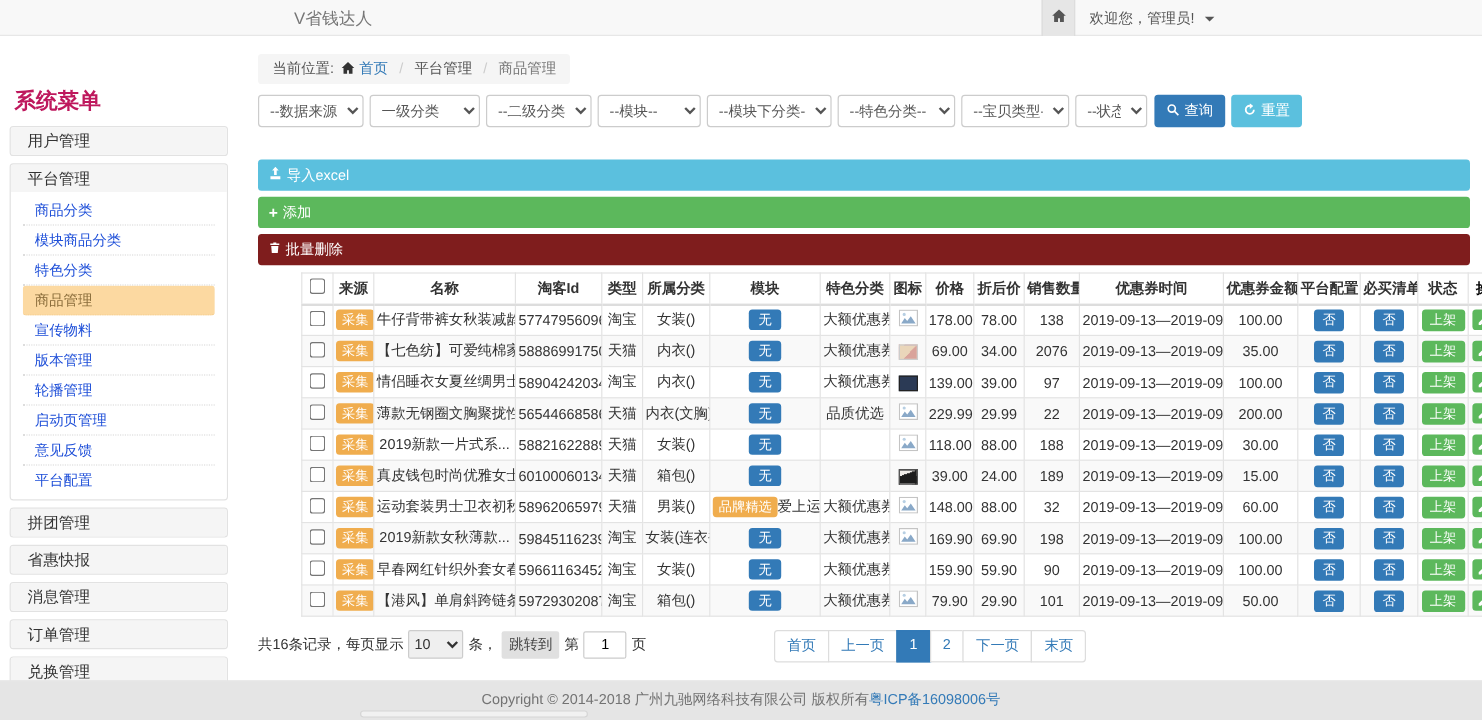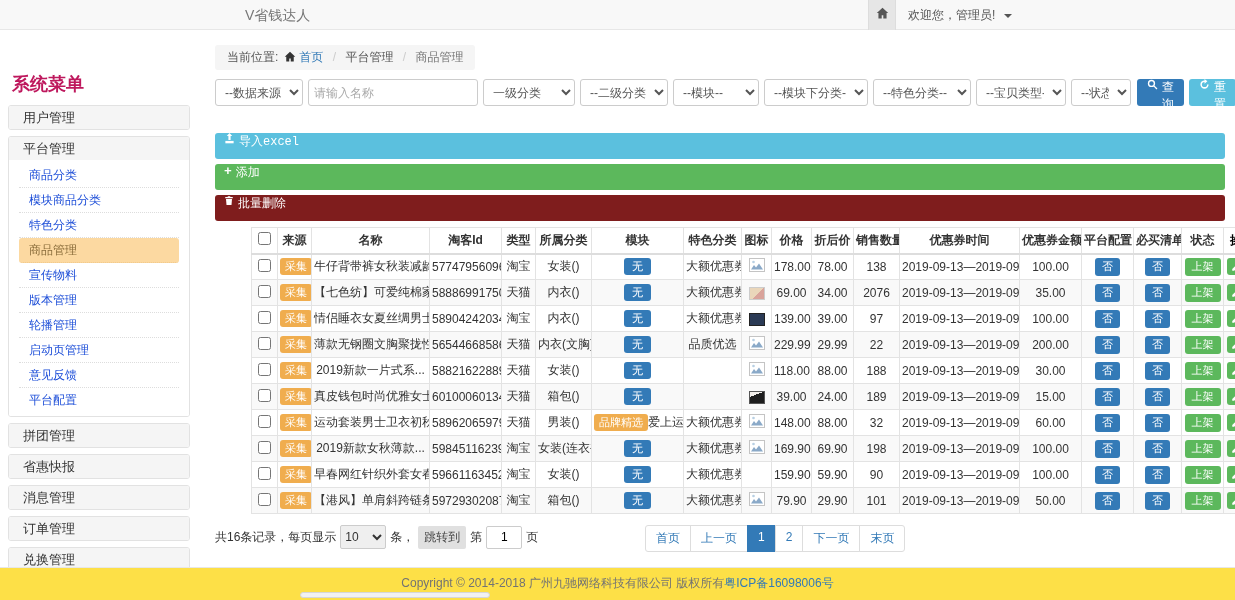--- a/index.html
+++ b/index.html
@@ -38,23 +38,23 @@
   .breadcrumb .link { color:#337ab7; cursor:pointer; }
   .breadcrumb .current { color:#777; }
   .breadcrumb svg { vertical-align:-2px; margin:0 3px 0 6px; }
   
   .filter-row { display:flex; align-items:center; margin-top:9px; }
   .filter-fields { display:flex; align-items:center; gap:5px; }
   .f-select, .f-input { height:27px; border:1px solid #ccc; border-radius:3px;
     font-size:12px; color:#555; padding:0 5px; background:#fff;
     font-family:"Liberation Sans","DejaVu Sans",sans-serif; }
   .f-input::placeholder { color:#aaa; }
-  .btn { display:inline-flex; align-items:flex-start; gap:4px; border:none; border-radius:3px;
+  .btn { display:inline-flex; align-items:center; gap:4px; border:none; border-radius:3px;
     color:#fff; font-size:12px; height:27px; padding:0 10px; cursor:pointer;
-    font-family:Liberation Mono, monospace; }
+    font-family:Liberation Sans, sans-serif; }
   .btn-primary { background:#337ab7; margin-left:6px; }
   .btn-info { background:#5bc0de; margin-left:5px; }
   
   .toolbar-row { display:flex; justify-content:flex-end; gap:5px; margin-top:27px;flex-direction:column; }
   .btn-sm { height:26px; padding:0 9px; }
   .btn-import { background:#5bc0de; }
   .btn-add { background:#5cb85c; }
   .btn-batchdel { background:#7f1d1d; }
   .plus-icon::before { content:"+"; font-weight:bold; font-size:13px; }
   
@@ -86,21 +86,21 @@
   .jump-input { width:36px; height:23px; border:1px solid #ccc; border-radius:2px;
     text-align:center; font-size:12px; }
   .pager-nav { position:absolute; left:430px; top:0; display:flex; }
   .page-btn { border:1px solid #ddd; background:#fff; color:#337ab7; padding:4px 10px;
     margin-left:-1px; cursor:pointer; font-size:12px; }
   .page-btn:first-child { margin-left:0; border-radius:3px 0 0 3px; }
   .page-btn:last-child { border-radius:0 3px 3px 0; }
   .page-btn.active { background:#337ab7; border-color:#337ab7; color:#fff; }
   
   .footer { position:absolute; left:0; top:567px; width:1235px; height:33px;
-    background:#fde047; border-top:1px solid #e7e7e7; text-align:center;
+    background:#e5e5e5; border-top:1px solid #e7e7e7; text-align:center;
     line-height:30px; color:#737373; z-index:5; }
   .footer .link { color:#337ab7; cursor:pointer; }
   .h-scrollbar { position:absolute; left:300px; top:592px; width:190px; height:6px;
     background:#f1f1f1; border:1px solid #d6d6d6; border-radius:4px; z-index:6; cursor:pointer; }
 </style>
 </head>
 <body>
 
 <div class="topbar">
   <div class="brand">V省钱达人</div>
@@ -166,21 +166,20 @@
         </svg></span><span class="link">首页</span>
     <span class="sep">/</span>
     <span>平台管理</span>
     <span class="sep">/</span>
     <span class="current">商品管理</span>
   </div>
 
   <div class="filter-row">
     <div class="filter-fields">
         <select class="f-select" style="width: 88px;"><option>--数据来源--</option></select>
-        <input class="f-input" placeholder="请输入名称" style="width: 170px;">
         <select class="f-select" style="width: 92px;"><option>一级分类</option></select>
         <select class="f-select" style="width: 88px;"><option>--二级分类--</option></select>
         <select class="f-select" style="width: 86px;"><option>--模块--</option></select>
         <select class="f-select" style="width: 104px;"><option>--模块下分类--</option></select>
         <select class="f-select" style="width: 98px;"><option>--特色分类--</option></select>
         <select class="f-select" style="width: 90px;"><option>--宝贝类型--</option></select>
         <select class="f-select" style="width: 60px;"><option>--状态--</option></select>
       </div>
     <button class="btn btn-primary">
       <span><svg width="11" height="11" viewBox="0 0 16 16">

